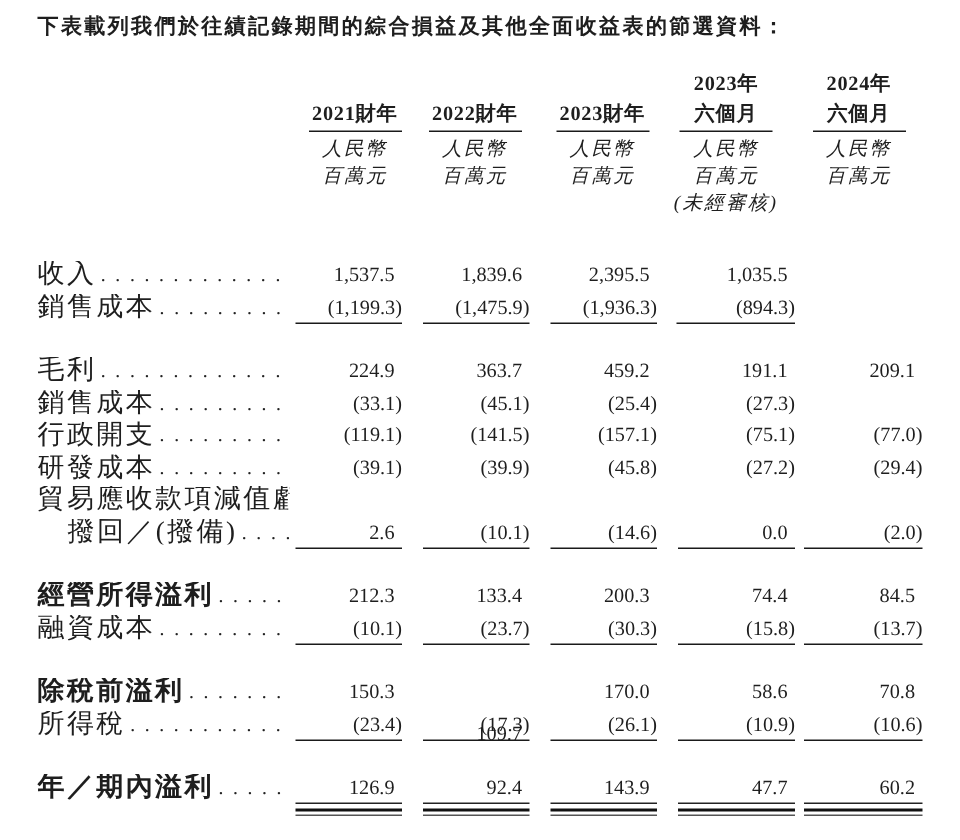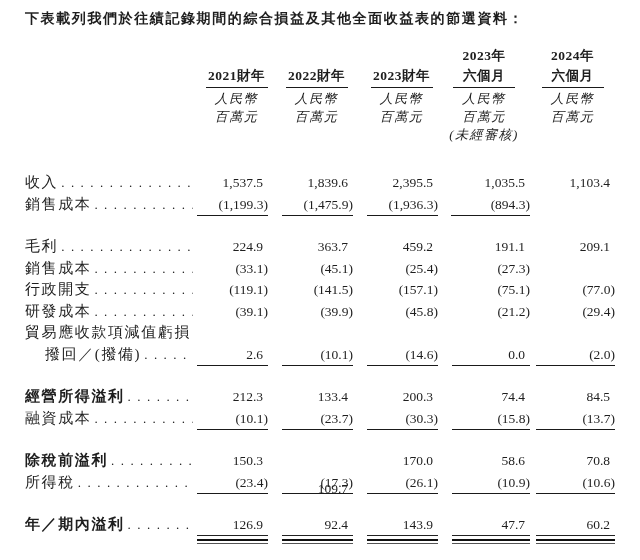--- a/index.html
+++ b/index.html
@@ -20,21 +20,21 @@
   .hcell{text-align:center;font-size:13.5px;white-space:nowrap;}
   .hcell.nudge{padding-left:12px;}
   .hyear{font-weight:bold;letter-spacing:0.5px;}
   .hrl{width:62px;margin:2px auto 0 auto;height:0;border-top:1.2px solid #1a1a1a;}
   .hunit{font-style:italic;font-size:13px;letter-spacing:1.5px;}
 
   
   .section:first-child{margin-top:29px;}
   .section + .section{margin-top:21px;}
   .row{height:21.5px;line-height:17px;}
-  .lab{display:flex;align-items:flex-end;font-size:15px;letter-spacing:1.6px;white-space:nowrap;overflow:hidden;}
+  .lab{display:flex;align-items:flex-end;font-size:18px;letter-spacing:1.6px;white-space:nowrap;overflow:hidden;}
   .lab.ind{padding-left:20px;}
   .lab.bold .ltext{font-weight:bold;}
   .leader{flex:1;overflow:hidden;white-space:nowrap;margin-left:3px;font-size:13px;color:#222;}
   .leader::after{content:". . . . . . . . . . . . . . . . . . . . . . . . . . . . . . . . . . . .";}
   .num{text-align:right;font-size:13.5px;white-space:nowrap;}
   .pp{padding-right:5px;}
 
   
   .rl{margin-left:auto;margin-top:2px;width:71px;height:0;}
   .c4 .rl{width:78px;}
@@ -114,21 +114,20 @@
       <div class="section">
         <div class="grow row">
           <div class="lab">
             <div class="ltext">收入</div>
             <div class="leader"></div>
           </div>
           <div class="num c1"><div class="val pp" style="display: inline-block;">1,537.5</div></div>
           <div class="num c2"><div class="val pp" style="display: inline-block;">1,839.6</div></div>
           <div class="num c3"><div class="val pp" style="display: inline-block;">2,395.5</div></div>
           <div class="num c4"><div class="val pp" style="display: inline-block;">1,035.5</div></div>
-          <div class="num c5"><div class="val pp" style="display: inline-block;">1,103.4</div></div>
         </div>
         <div class="grow row">
           <div class="lab">
             <div class="ltext">銷售成本</div>
             <div class="leader"></div>
           </div>
           <div class="num c1"><div class="val" style="display: inline-block;">(1,199.3)</div><div class="rl single"></div></div>
           <div class="num c2"><div class="val" style="display: inline-block;">(1,475.9)</div><div class="rl single"></div></div>
           <div class="num c3"><div class="val" style="display: inline-block;">(1,936.3)</div><div class="rl single"></div></div>
           <div class="num c5"><div class="val" style="display: inline-block;">(894.3)</div><div class="rl single"></div></div>
@@ -168,21 +167,21 @@
           <div class="num c5"><div class="val" style="display: inline-block;">(77.0)</div></div>
         </div>
         <div class="grow row">
           <div class="lab">
             <div class="ltext">研發成本</div>
             <div class="leader"></div>
           </div>
           <div class="num c1"><div class="val" style="display: inline-block;">(39.1)</div></div>
           <div class="num c2"><div class="val" style="display: inline-block;">(39.9)</div></div>
           <div class="num c3"><div class="val" style="display: inline-block;">(45.8)</div></div>
-          <div class="num c4"><div class="val" style="display: inline-block;">(21.2)</div></div>
+          <div class="num c4"><div class="val" style="display: inline-block;">(27.2)</div></div>
           <div class="num c5"><div class="val" style="display: inline-block;">(29.4)</div></div>
         </div>
         <div class="grow row">
           <div class="lab">
             <div class="ltext">貿易應收款項減值虧損</div>
           </div>
           <div class="num c1"></div>
           <div class="num c2"></div>
           <div class="num c3"></div>
           <div class="num c4"></div>

